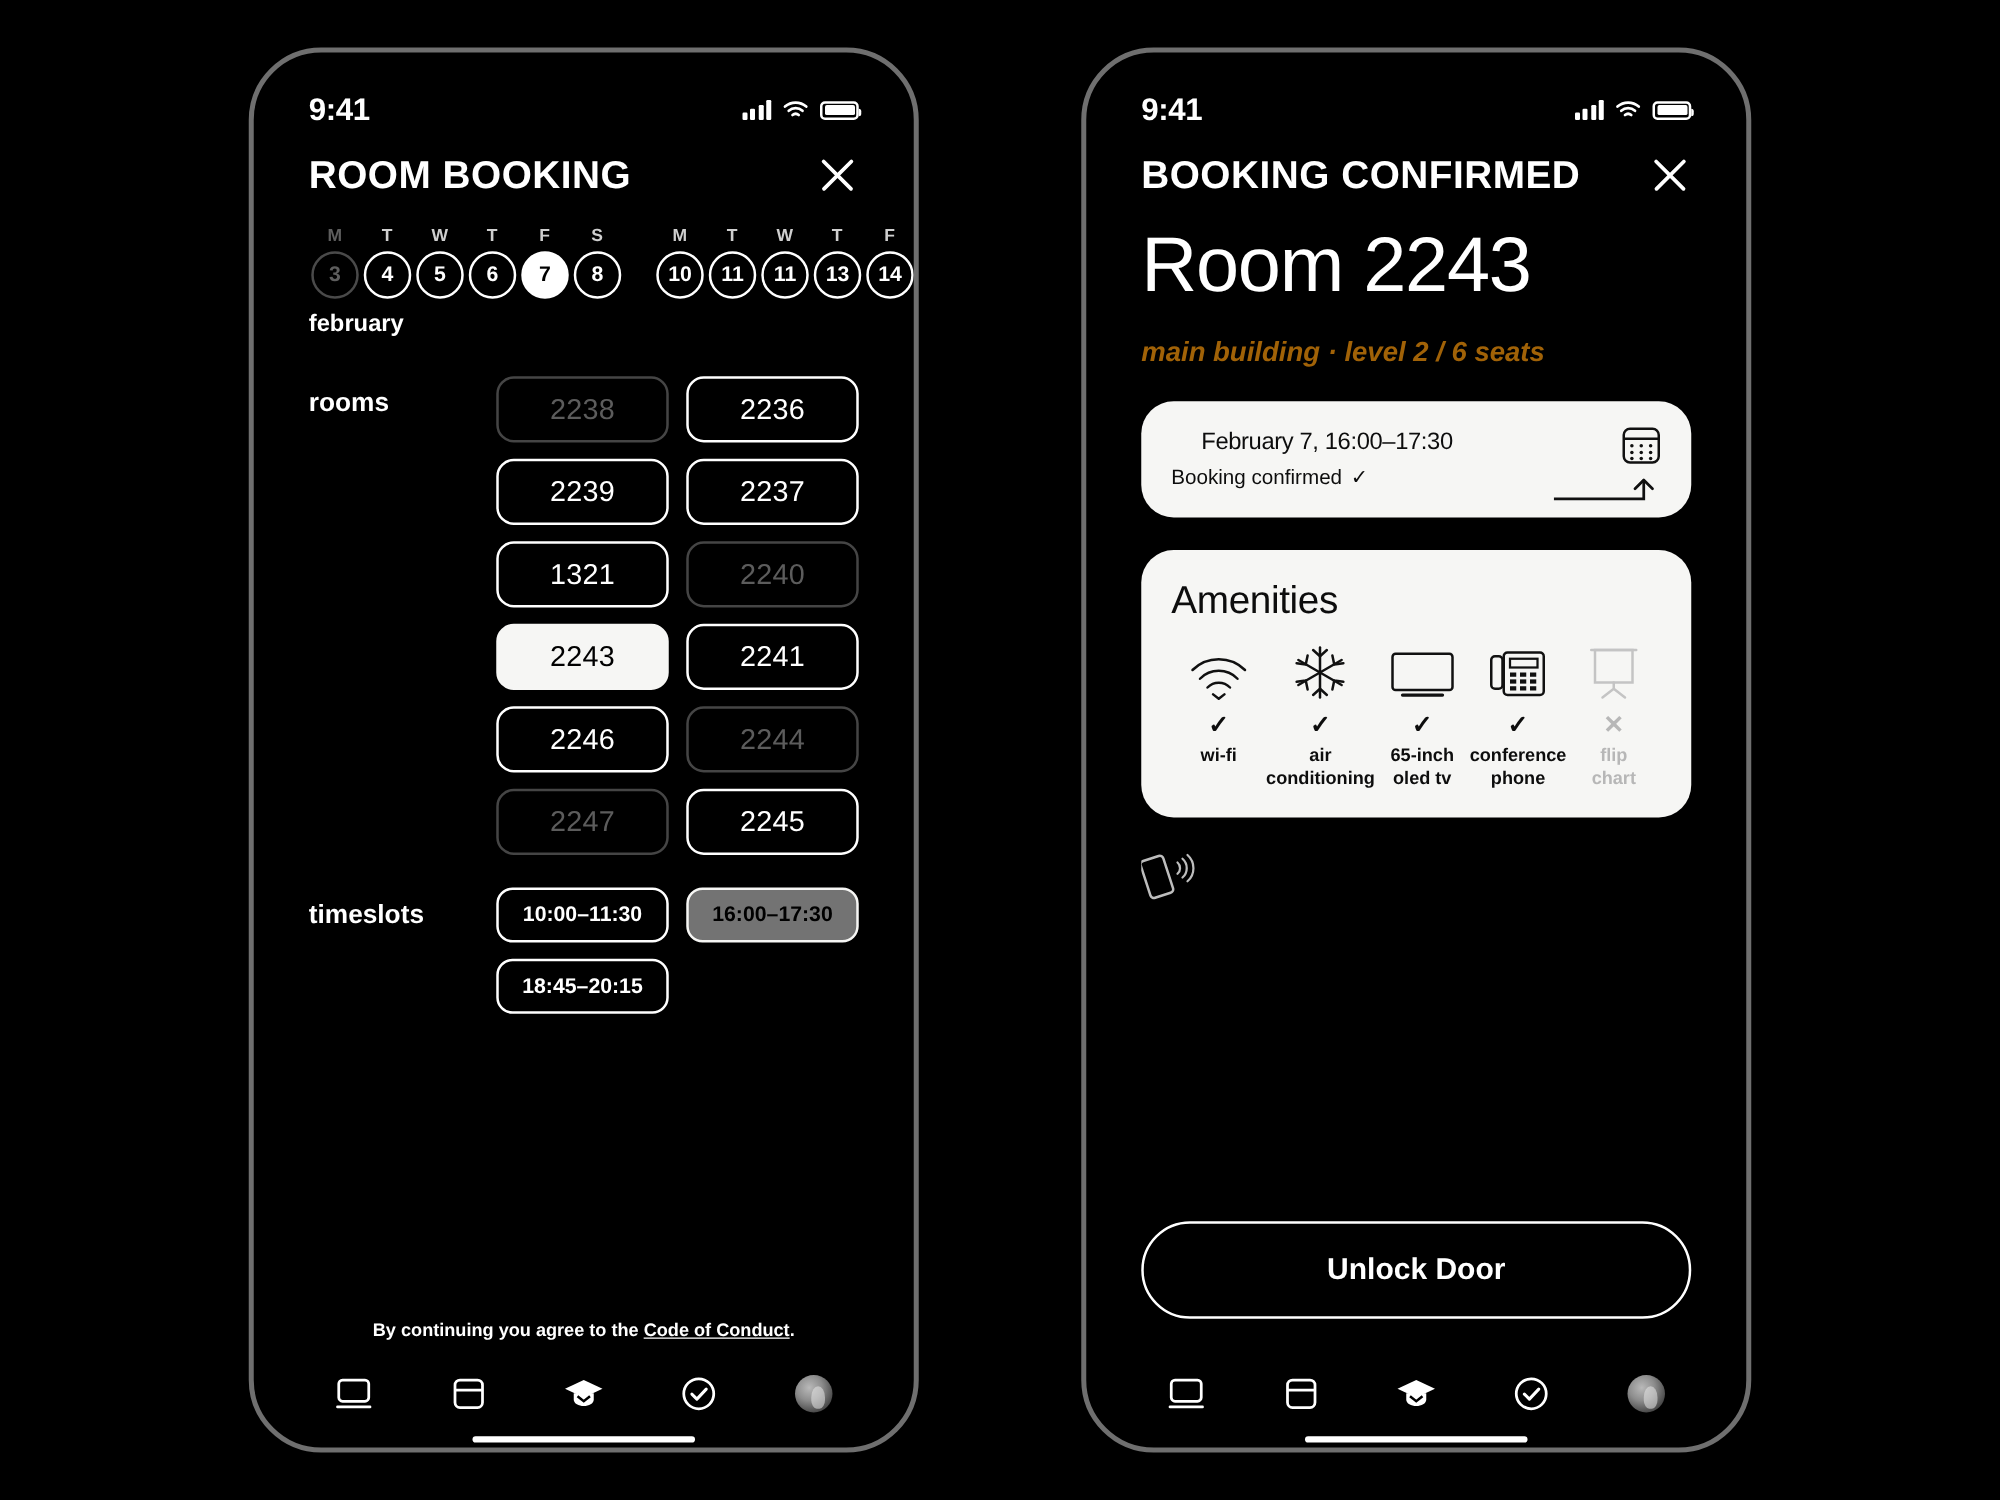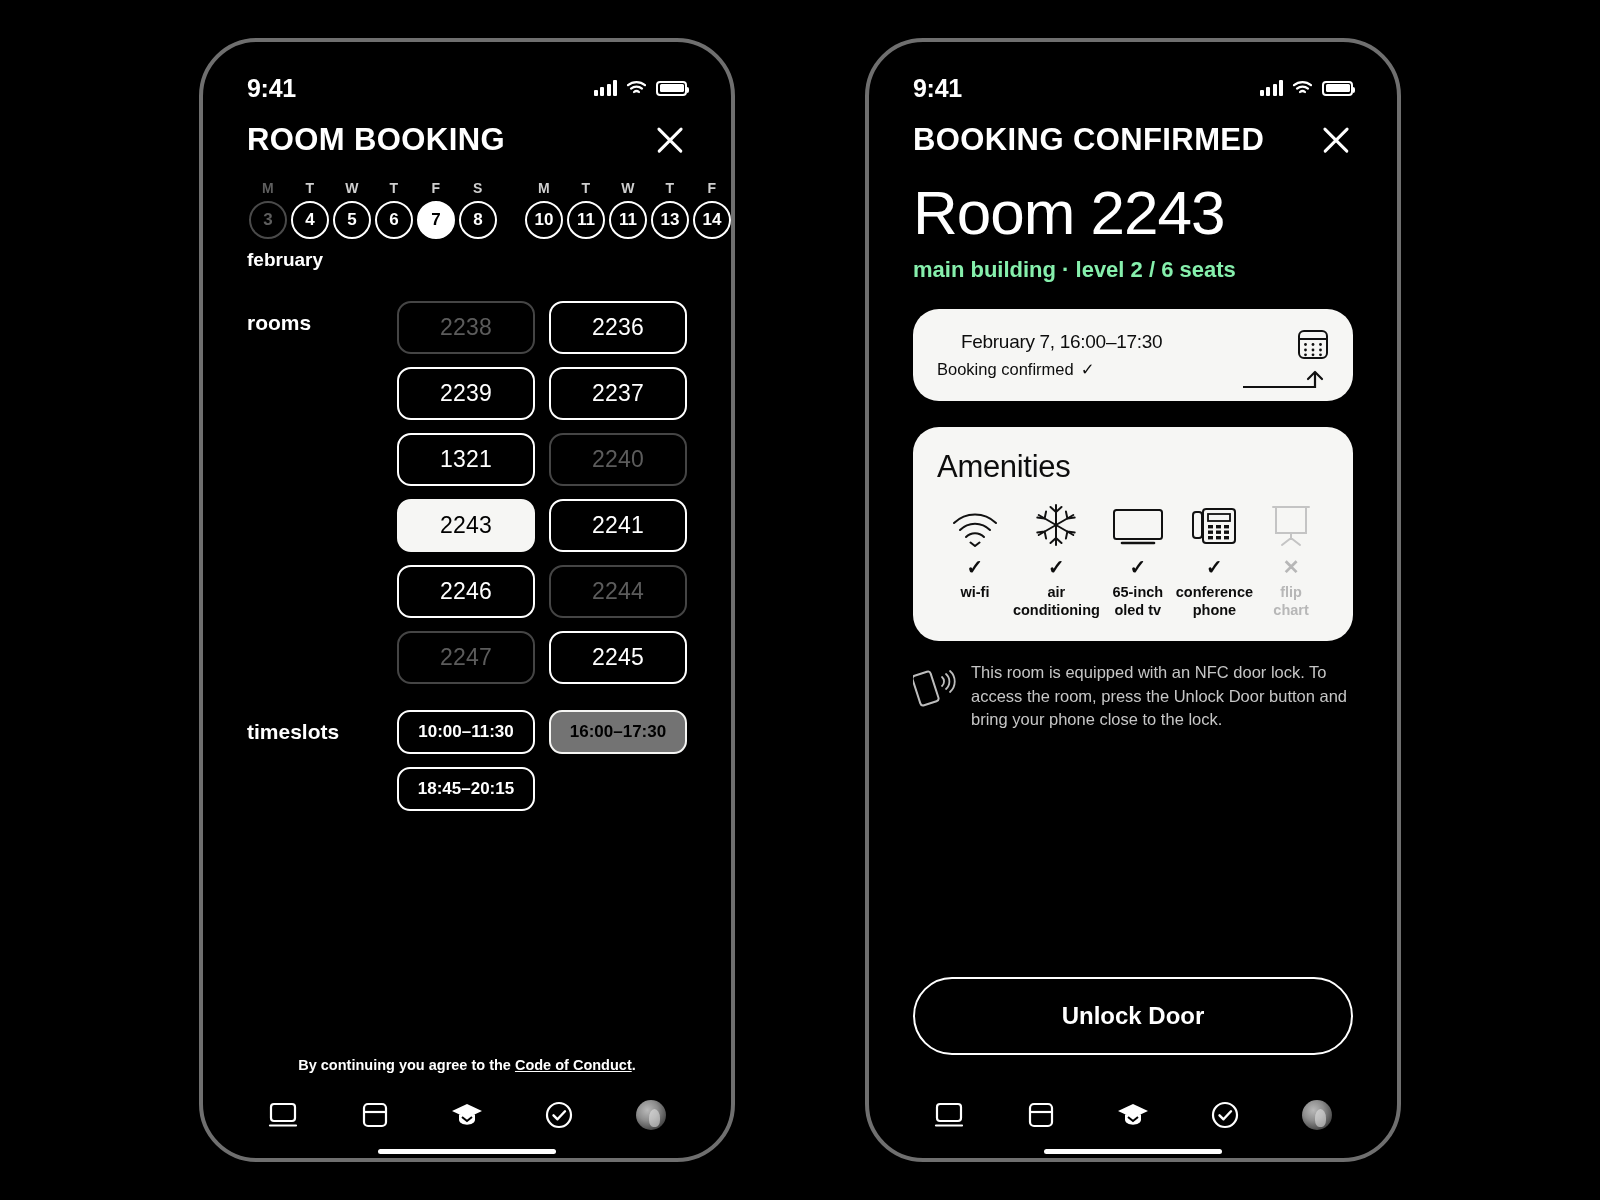--- a/index.html
+++ b/index.html
@@ -181,21 +181,21 @@
     width: 178px; height: 5px; background:#ffffff; border-radius:3px;
     margin: 14px auto 0 auto;
   }
 
   
   .room-title {
     color:#ffffff; font-size: 62px; font-weight: 400;
     letter-spacing: -1px; margin-top: 22px; line-height: 1.05;
   }
   .room-sub {
-    color:#86efac; font-size: 22px; font-weight: 700; margin-top: 12px;
+    color:#a16207; font-size: 22px; font-weight: 700; margin-top: 24px; font-style: italic;
   }
   .card {
     background:#f6f6f4; border-radius: 26px; margin-top: 26px;
     padding: 22px 24px; color:#0d0d0d; position:relative;
   }
   .card-date { font-size: 19px; font-weight: 400; letter-spacing:-0.3px;margin-left:24px; }
   .card-status { font-size: 16.5px; font-weight: 500; margin-top: 7px; display:flex; align-items:center; gap:7px; }
   .card-icons { position:absolute; right:24px; top:20px; width: 86px; height: 66px; }
 
   .amen-title { font-size: 31px; font-weight: 400; letter-spacing:-0.3px; }
@@ -514,21 +514,20 @@
 
       <div class="nfc-note">
         <span class="nfc-ico">
           <svg width="44" height="42" viewBox="0 0 44 42">
             <rect x="3" y="8" width="19" height="31" rx="3" stroke="#bdbdbd" stroke-width="2" fill="none" transform="rotate(-18 12.5 23.5)"></rect>
             <path d="M29 12a6 6 0 0 1 0 9" stroke="#bdbdbd" stroke-width="1.8" fill="none" stroke-linecap="round"></path>
             <path d="M33 9a10 10 0 0 1 0 15" stroke="#bdbdbd" stroke-width="1.8" fill="none" stroke-linecap="round"></path>
             <path d="M37 6a14 14 0 0 1 0 21" stroke="#bdbdbd" stroke-width="1.8" fill="none" stroke-linecap="round"></path>
           </svg>
         </span>
-        <span class="nfc-text">This room is equipped with an NFC door lock. To access the room, press the Unlock Door button and bring your phone close to the lock.</span>
       </div>
 
       <div class="cta-area">
         <div class="cta">Unlock Door</div>
 
         <div class="bottom-nav" style="padding-top:40px">
           <div class="nav-item">
             <svg width="30" height="28" viewBox="0 0 30 28">
               <rect x="3" y="3" width="24" height="17" rx="3" stroke="#fff" stroke-width="2.2" fill="none"></rect>
               <line x1="2" y1="24.5" x2="28" y2="24.5" stroke="#fff" stroke-width="2.2" stroke-linecap="round"></line>

